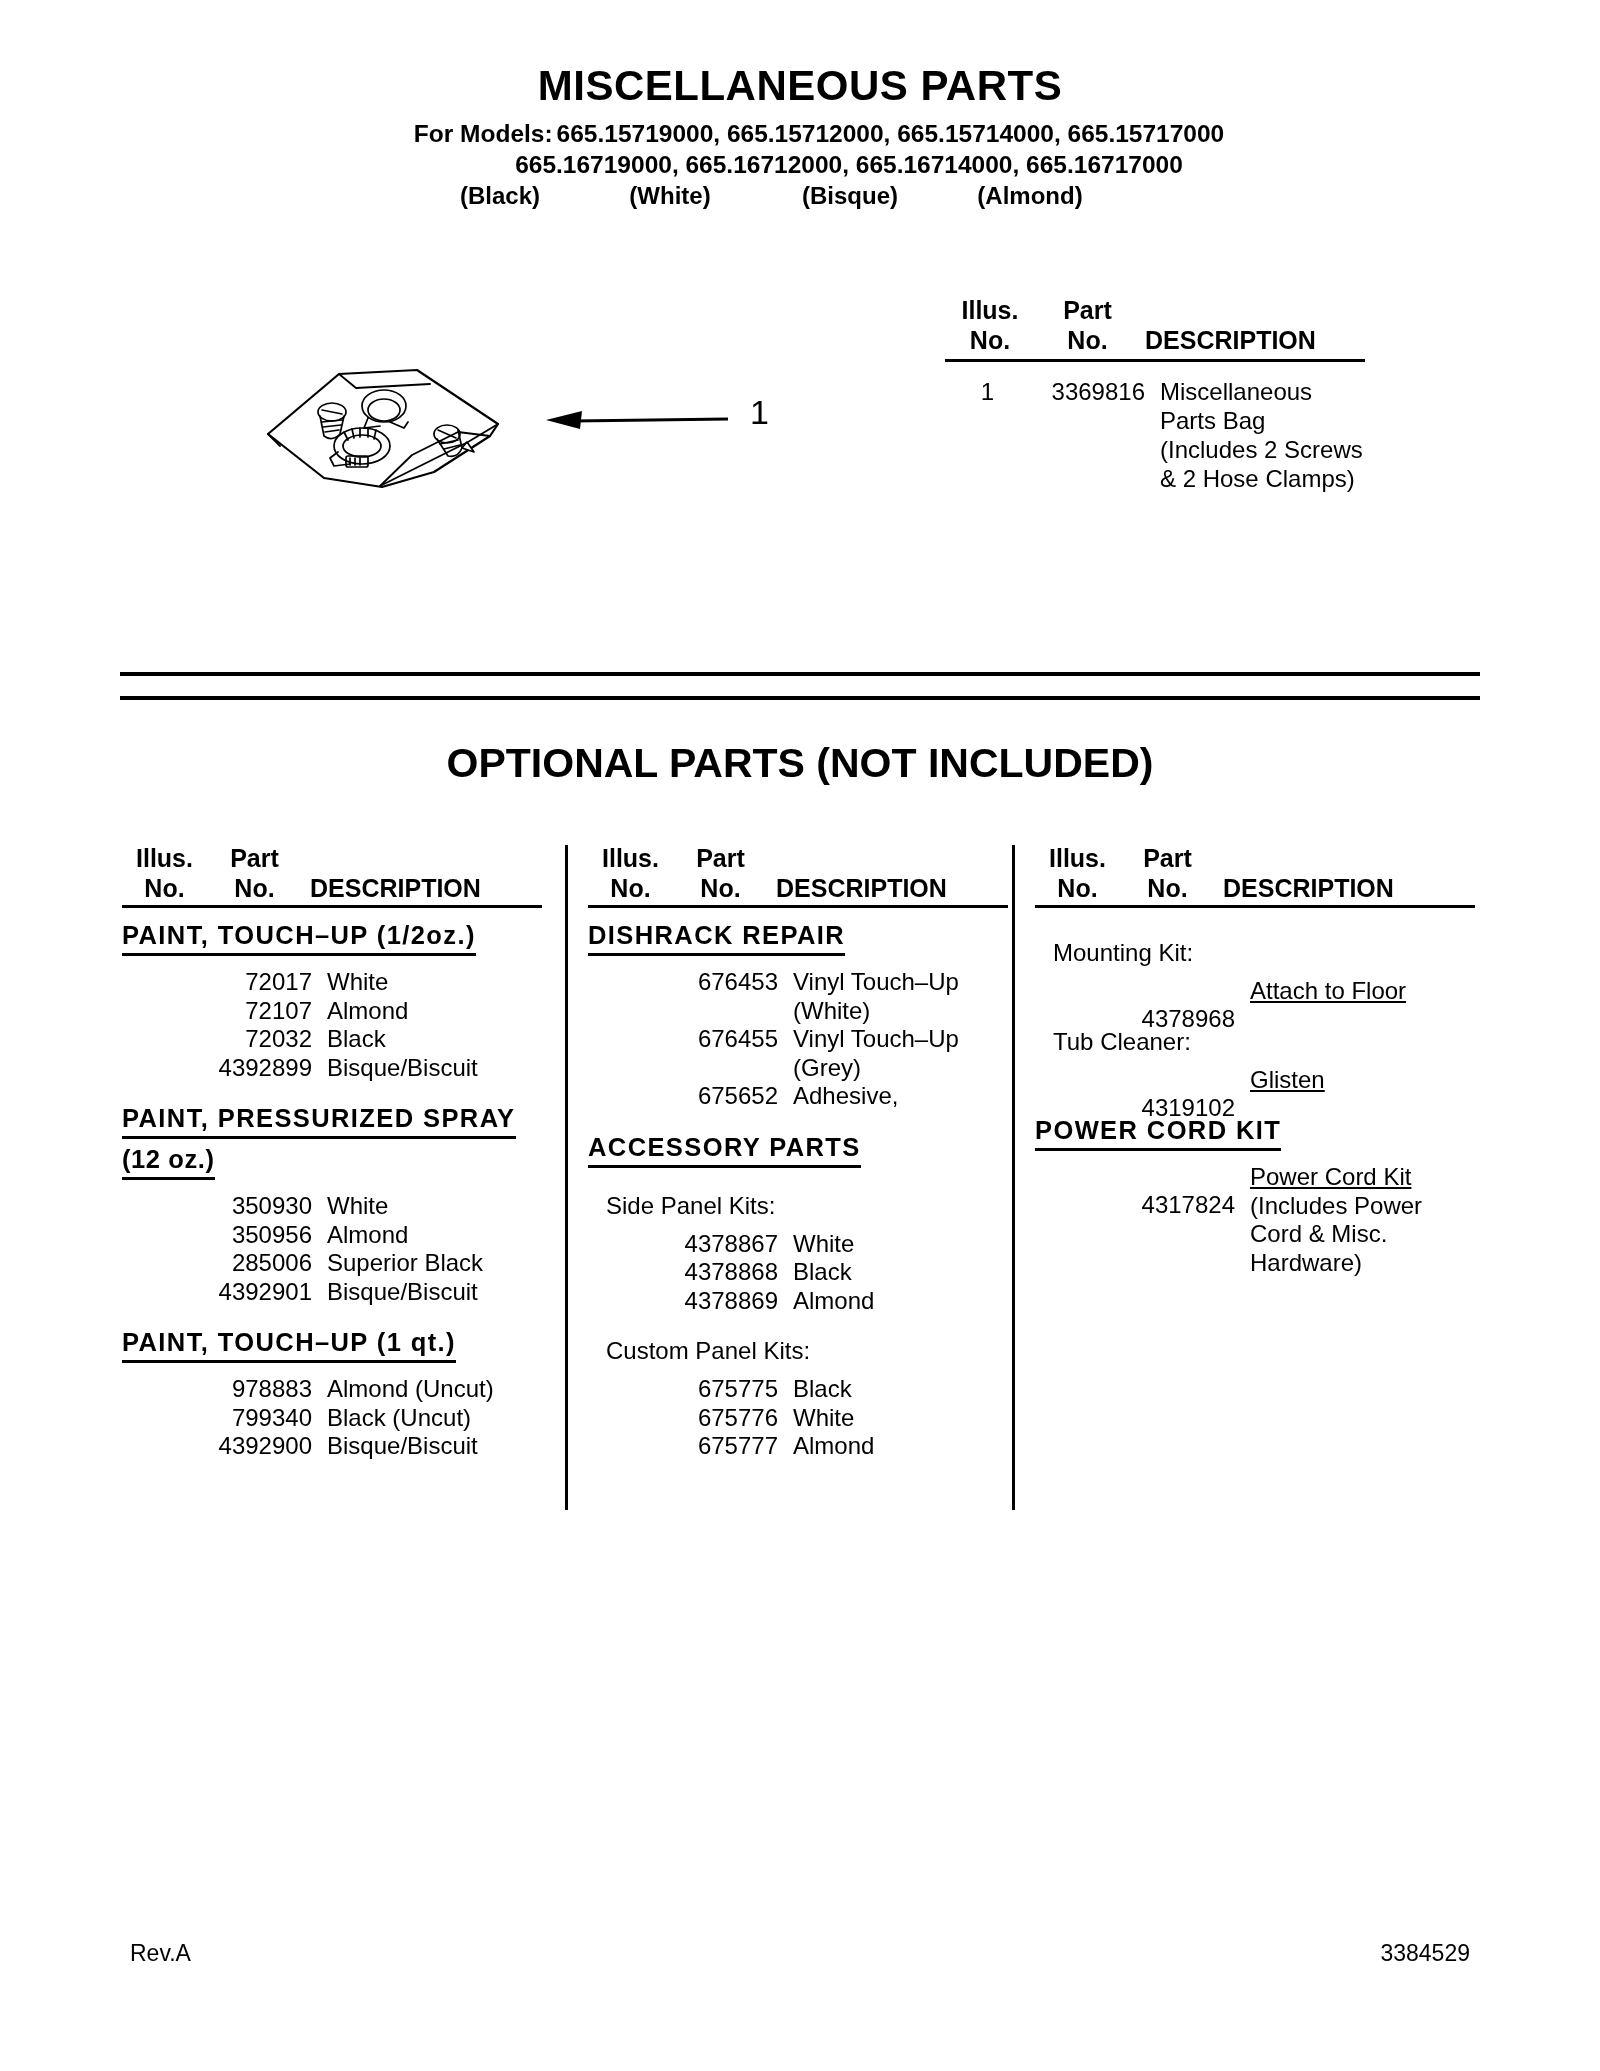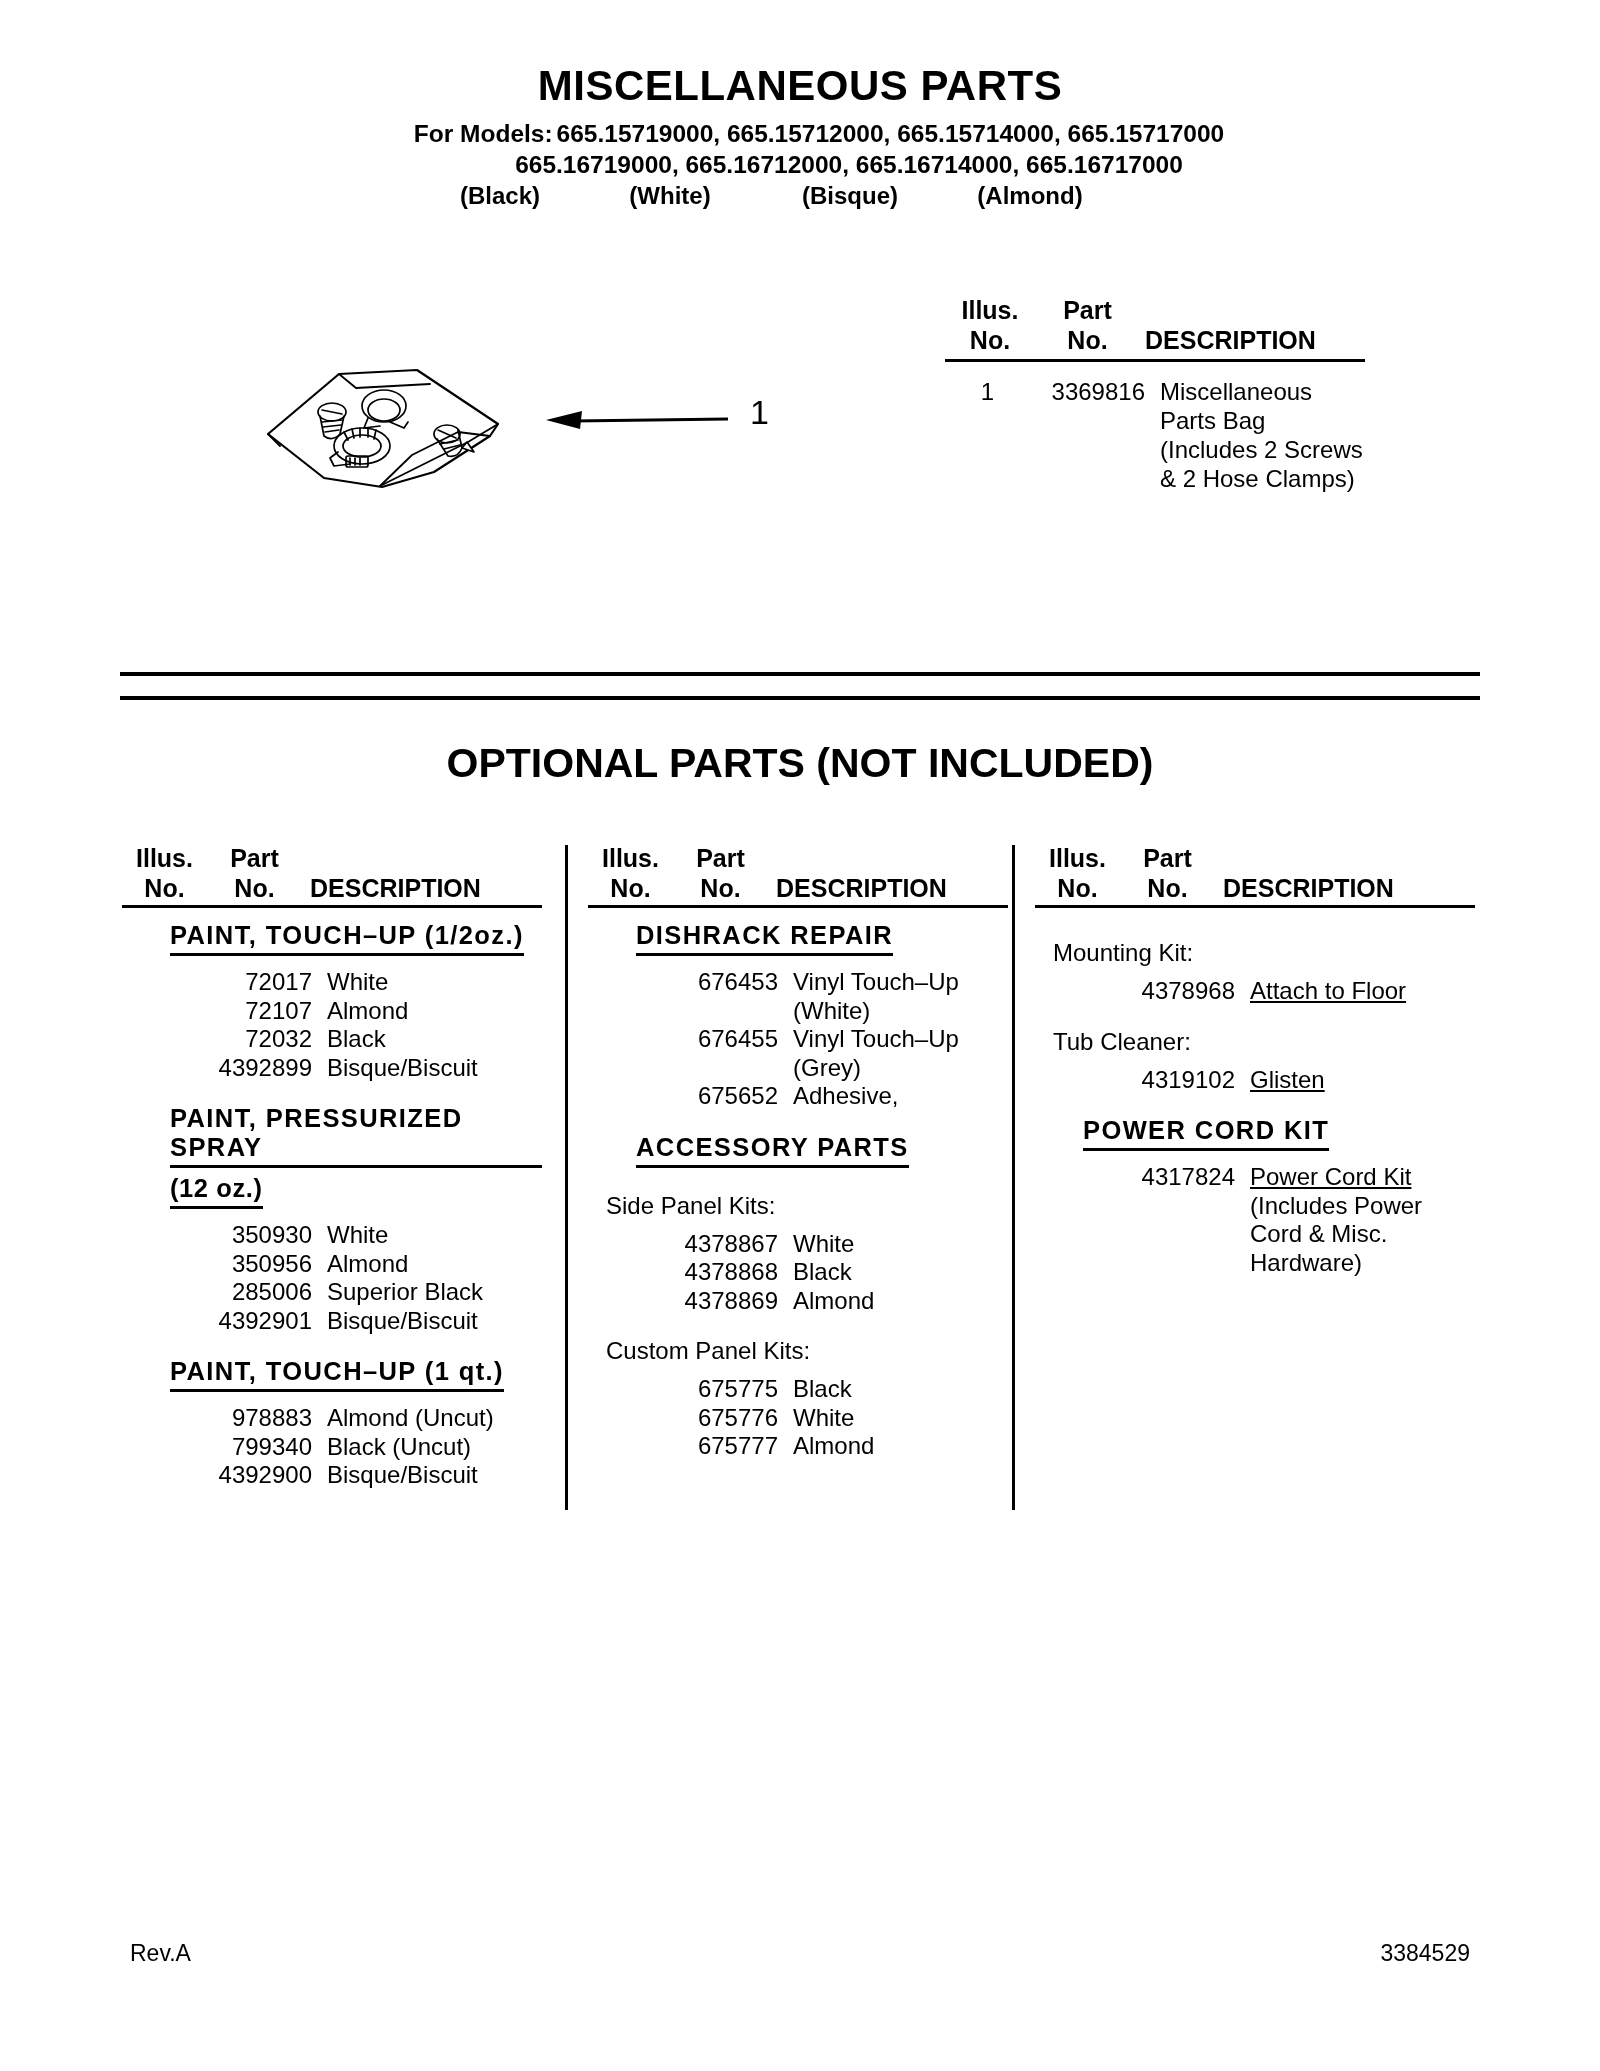--- a/index.html
+++ b/index.html
@@ -199,21 +199,21 @@
   .grp-head {
     font-size: 25.5px;
     font-weight: bold;
     letter-spacing: 0.6px;
     display: inline-block;
     border-bottom: 3px solid #000;
     padding-bottom: 3px;
     margin-bottom: 2px;
   }
   .grp-head.wide { letter-spacing: 1.4px; }
-  .grp-head-wrap { margin-top: 22px; margin-left: 48px; }
+  .grp-head-wrap { margin-top: 22px; }
   .grp-head-wrap.first { margin-top: 4px; }
 
   .sub-head {
     font-size: 24px;
     margin-top: 22px;
     margin-bottom: 2px;
     padding-left: 18px;
   }
   .sub-head.first { }
 
@@ -235,21 +235,21 @@
     left: 205px;
     width: 235px;
   }
   .p-cont {
     position: relative;
     font-size: 24px;
     line-height: 28.5px;
     padding-left: 205px;
   }
 
-  .col-2 .p-no { width: 200px; }
+  .col-2 .p-no { width: 200px; margin-top: 28px; }
   .col-2 .p-desc { left: 215px; width: 225px; text-decoration: underline; }
   .col-2 .p-cont { padding-left: 215px; }
 
   
   .footer {
     position: absolute;
     left: 0;
     top: 1940px;
     width: 1600px;
     height: 40px;

